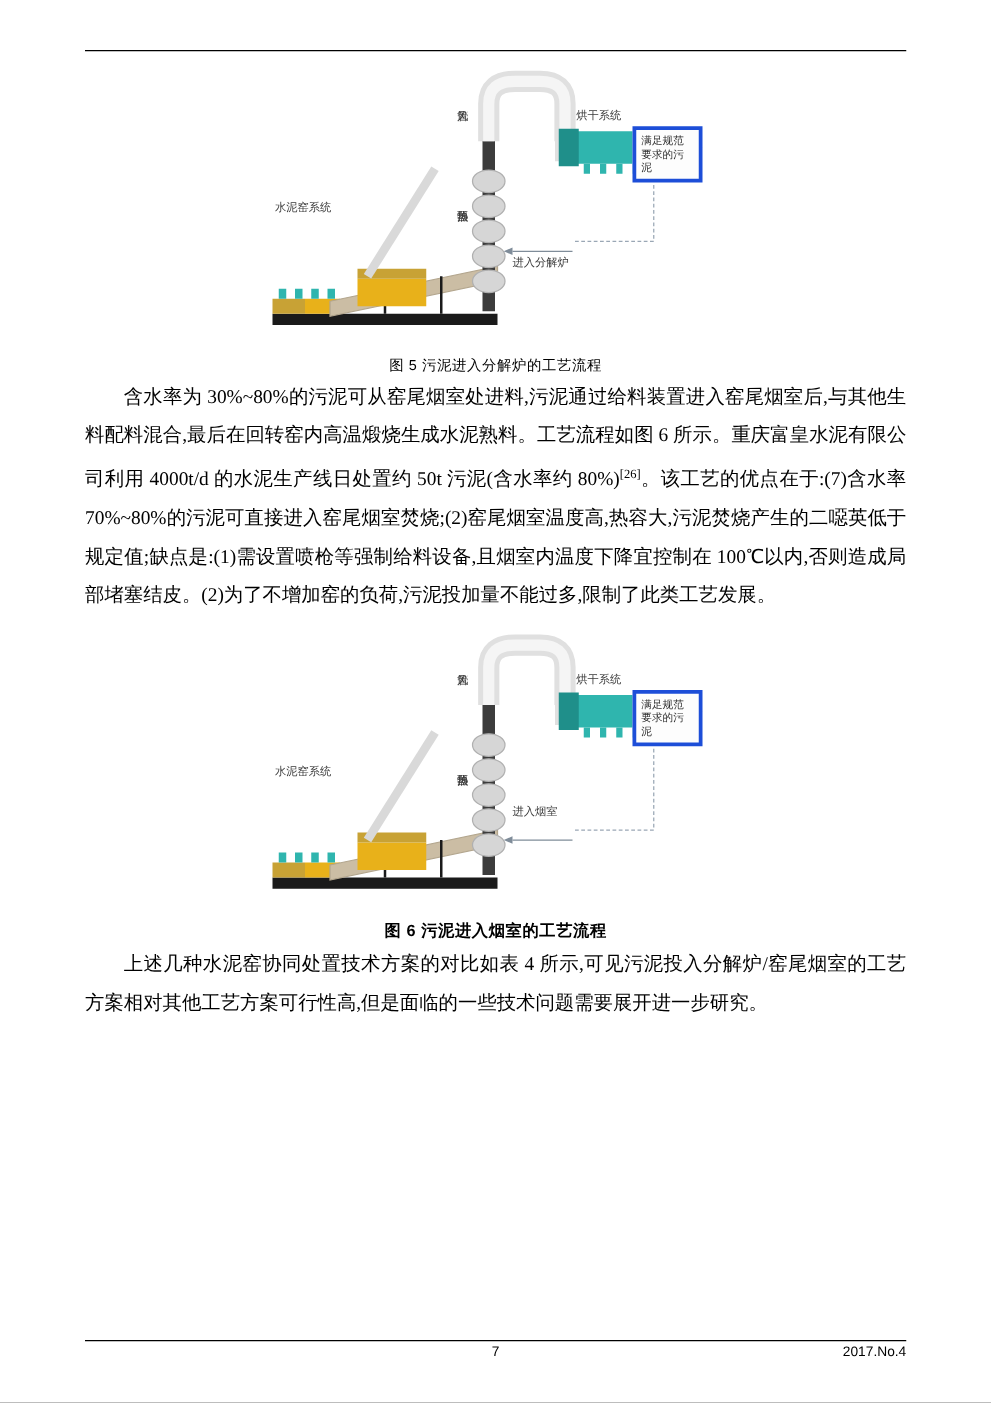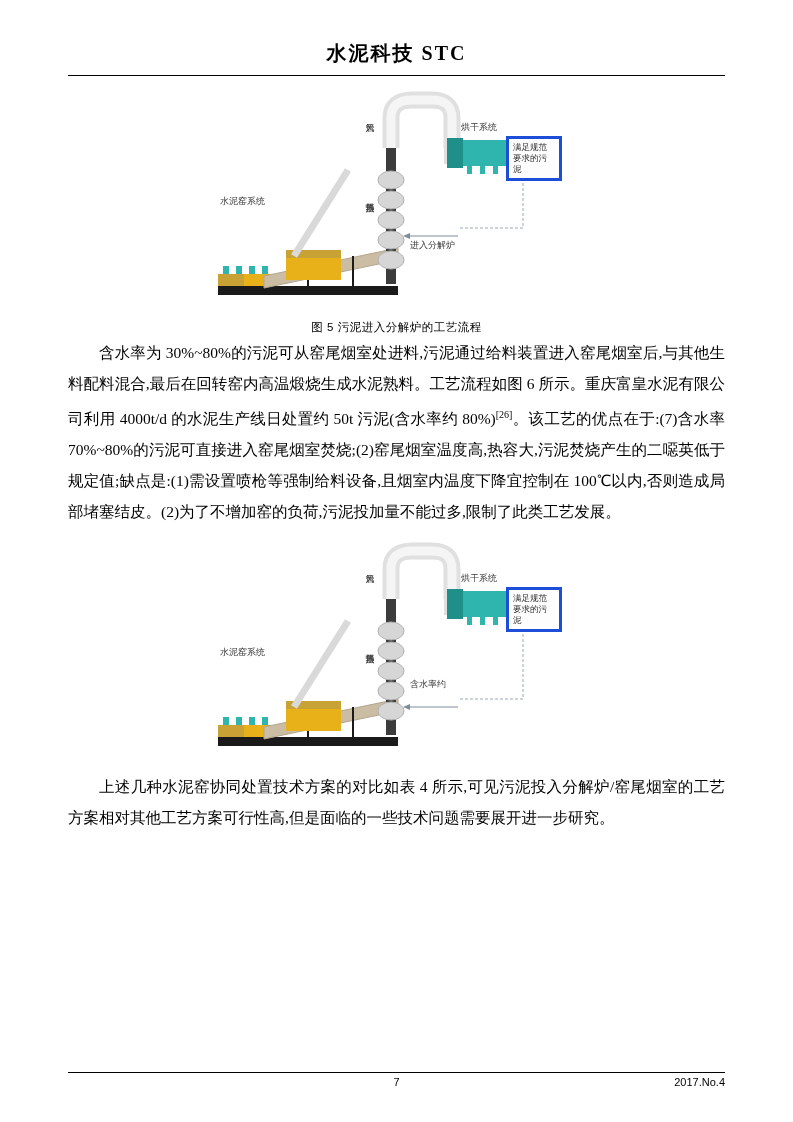--- a/index.html
+++ b/index.html
@@ -133,21 +133,20 @@
     box-sizing: border-box;
   }
 </style>
 </head>
 <body>
 
 <div class="page">
 
   <div class="content">
 
-    <div class="doc-header">水泥科技  STC</div>
     <div class="header-rule"></div>
 
     <div class="figure">
       <div class="figure-canvas">
         <svg width="657" height="230" viewBox="0 0 657 230" style="position:absolute;left:0;top:0;">
 
           <rect x="150" y="198" width="180" height="9" fill="#1a1a1a"></rect>
           <rect x="150" y="186" width="26" height="12" fill="#c8a235"></rect>
           <rect x="176" y="186" width="28" height="12" fill="#e8b11a"></rect>
 
@@ -255,23 +254,24 @@
           <polygon points="487,62 494,65 487,68" fill="#7f8c99"></polygon>
           <line x1="390" y1="168" x2="342" y2="168" stroke="#7f8c99" stroke-width="1"></line>
           <polygon points="342,165 335,168 342,171" fill="#7f8c99"></polygon>
           <path d="M 455 95 L 455 160 L 392 160" stroke="#9aa7b5" stroke-width="1" fill="none" stroke-dasharray="3,2"></path>
         </svg>
 
         <div class="d-label vert" style="left:296px; top:28px;">风管</div>
         <div class="d-label vert" style="left:296px; top:108px;">预热器</div>
         <div class="d-label" style="left:393px; top:34px;">烘干系统</div>
         <div class="d-label" style="left:152px; top:108px;">水泥窑系统</div>
-        <div class="d-label" style="left:342px; top:140px;">含水率约</div>
+        <div class="d-label" style="left:342px; top:140px;">进入烟室</div>
         <div class="callout" style="left:438px; top:48px;">满足规范要求的污泥</div>
       </div>
+      <div class="figure-caption bold">图 6 污泥进入烟室的工艺流程</div>
     </div>
 
     <p class="body">上述几种水泥窑协同处置技术方案的对比如表 4 所示,可见污泥投入分解炉/窑尾烟室的工艺方案相对其他工艺方案可行性高,但是面临的一些技术问题需要展开进一步研究。</p>
 
   </div>
 
   <div class="footer">
     <div class="footer-rule"></div>
     <div class="footer-row">
       <span class="footer-page">7</span>

